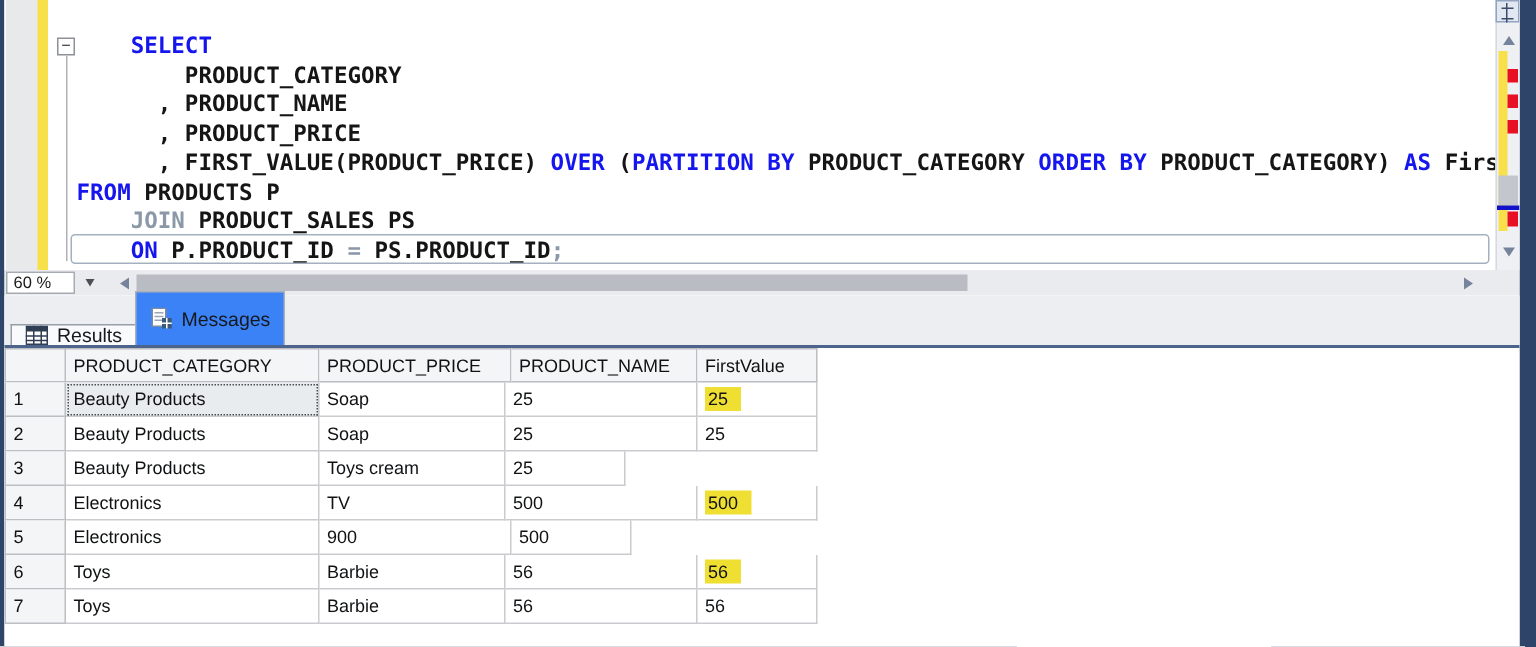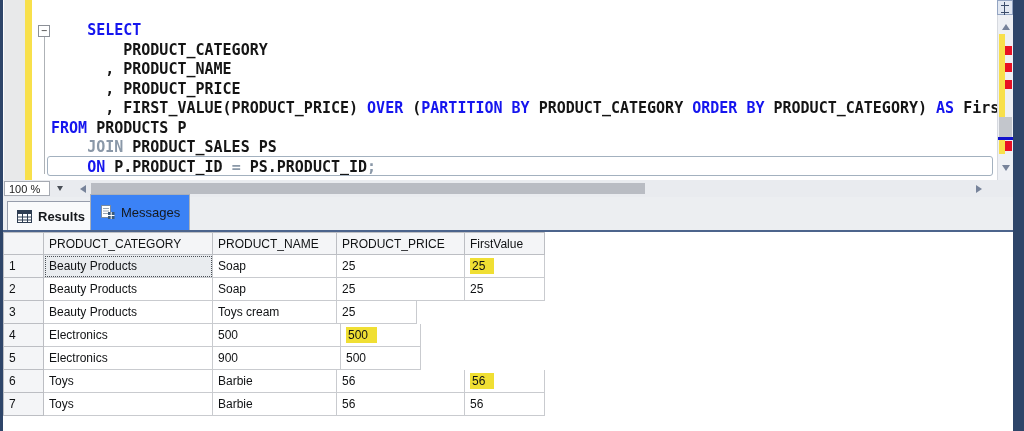--- a/index.html
+++ b/index.html
@@ -49,21 +49,21 @@
   .zoom-dd{position:absolute;left:49px;top:1px;width:16px;height:15px;display:flex;align-items:center;justify-content:center;}
   .zoom-dd .tri-down{border-left-width:3.5px;border-right-width:3.5px;border-top-width:5px;border-top-color:#4a4f57;}
   .h-left{position:absolute;left:72px;top:0;width:16px;height:17px;display:flex;align-items:center;justify-content:center;}
   .h-right{position:absolute;left:968px;top:0;width:16px;height:17px;display:flex;align-items:center;justify-content:center;}
   .h-thumb{position:absolute;left:88px;top:3px;width:554px;height:11px;background:#b9bcc3;}
 
   
   .results{position:absolute;left:0;top:197px;width:1010px;height:234px;background:#fff;}
   .tabstrip{position:absolute;left:0;top:0;width:1010px;height:35px;background:#eceef1;border-bottom:2px solid #4c648c;box-sizing:border-box;}
   .tab{position:absolute;bottom:0;display:flex;align-items:center;gap:6px;font-size:13px;color:#15181c;padding:0 9px;box-sizing:border-box;cursor:default;}
-  .tab-active{left:4px;height:29px;background:#f9fafb;border:1px solid #969dab;border-bottom:none;font-weight:bold;}
+  .tab-active{left:4px;height:14px;background:#f9fafb;border:1px solid #969dab;border-bottom:none;}
   .tab-inactive{left:87px;height:36px;background:#3b82f6;border:1px solid #aab0ba;border-bottom:none;}
   .grid{position:absolute;left:0;top:35px;}
   .g-row{display:flex;}
   .g-cell{box-sizing:border-box;height:23px;border-right:1px solid #c9cbcf;border-bottom:1px solid #c9cbcf;
     font-size:12px;color:#101214;padding:4px 0 0 5px;overflow:hidden;white-space:nowrap;}
   .g-first{border-left:1px solid #c9cbcf;}
   .g-hdr{background:#f4f5f7;border-color:#bcbec3;padding-top:4px;}
   .g-top{border-top:1px solid #bcbec3;}
   .g-num{background:#f4f5f7;border-color:#bcbec3;}
   .g-sel{background:#e9ecef;outline:1px dotted #4a4f55;outline-offset:-2px;}
@@ -97,21 +97,21 @@
         <div class="vs-thumb"></div>
         <div class="vs-blue"></div>
         <div class="vs-red r4"></div>
         <div class="vs-down">
             <span class="tri tri-down"></span>
           </div>
       </div>
     </div>
 
     <div class="hscroll">
-      <div class="zoom-box">100 %</div>
+      <div class="zoom-box">60 %</div>
       <div class="zoom-dd">
           <span class="tri tri-down"></span>
         </div>
       <div class="h-left">
           <span class="tri tri-left"></span>
         </div>
       <div class="h-thumb"></div>
       <div class="h-right">
           <span class="tri tri-right"></span>
         </div>
@@ -140,22 +140,22 @@
             <line x1="8" y1="10.5" x2="14.5" y2="10.5" stroke="#fff"></line>
             <line x1="11.2" y1="7" x2="11.2" y2="14" stroke="#fff"></line>
           </svg>
           <span>Messages</span>
         </div>
       </div>
       <div class="grid" id="grid">
           <div class="g-row">
             <div class="g-cell g-hdr g-top g-first" style="width: 41px;"></div>
             <div class="g-cell g-hdr g-top" style="width: 169px;">PRODUCT_CATEGORY</div>
+            <div class="g-cell g-hdr g-top" style="width: 128px;">PRODUCT_PRICE</div>
             <div class="g-cell g-hdr g-top" style="width: 124px;">PRODUCT_NAME</div>
-            <div class="g-cell g-hdr g-top" style="width: 128px;">PRODUCT_PRICE</div>
             <div class="g-cell g-hdr g-top" style="width: 80px;">FirstValue</div>
           </div>
           <div class="g-row">
             <div class="g-cell g-num g-first" style="width: 41px;">1</div>
             <div class="g-cell g-sel" style="width: 169px;">Beauty Products</div>
             <div class="g-cell " style="width: 124px;">Soap</div>
             <div class="g-cell " style="width: 128px;">25</div>
             <div class="g-cell " style="width: 80px;"><span class="hl">25</span></div>
           </div>
           <div class="g-row">
@@ -167,20 +167,21 @@
           </div>
           <div class="g-row">
             <div class="g-cell g-num g-first" style="width: 41px;">3</div>
             <div class="g-cell " style="width: 169px;">Beauty Products</div>
             <div class="g-cell " style="width: 124px;">Toys cream</div>
             <div class="g-cell " style="width: 80px;">25</div>
           </div>
           <div class="g-row">
             <div class="g-cell g-num g-first" style="width: 41px;">4</div>
             <div class="g-cell " style="width: 169px;">Electronics</div>
+            <div class="g-cell " style="width: 124px;">TV</div>
             <div class="g-cell " style="width: 128px;">500</div>
             <div class="g-cell " style="width: 80px;"><span class="hl">500</span></div>
           </div>
           <div class="g-row">
             <div class="g-cell g-num g-first" style="width: 41px;">5</div>
             <div class="g-cell " style="width: 169px;">Electronics</div>
             <div class="g-cell " style="width: 128px;">900</div>
             <div class="g-cell " style="width: 80px;">500</div>
           </div>
           <div class="g-row">

